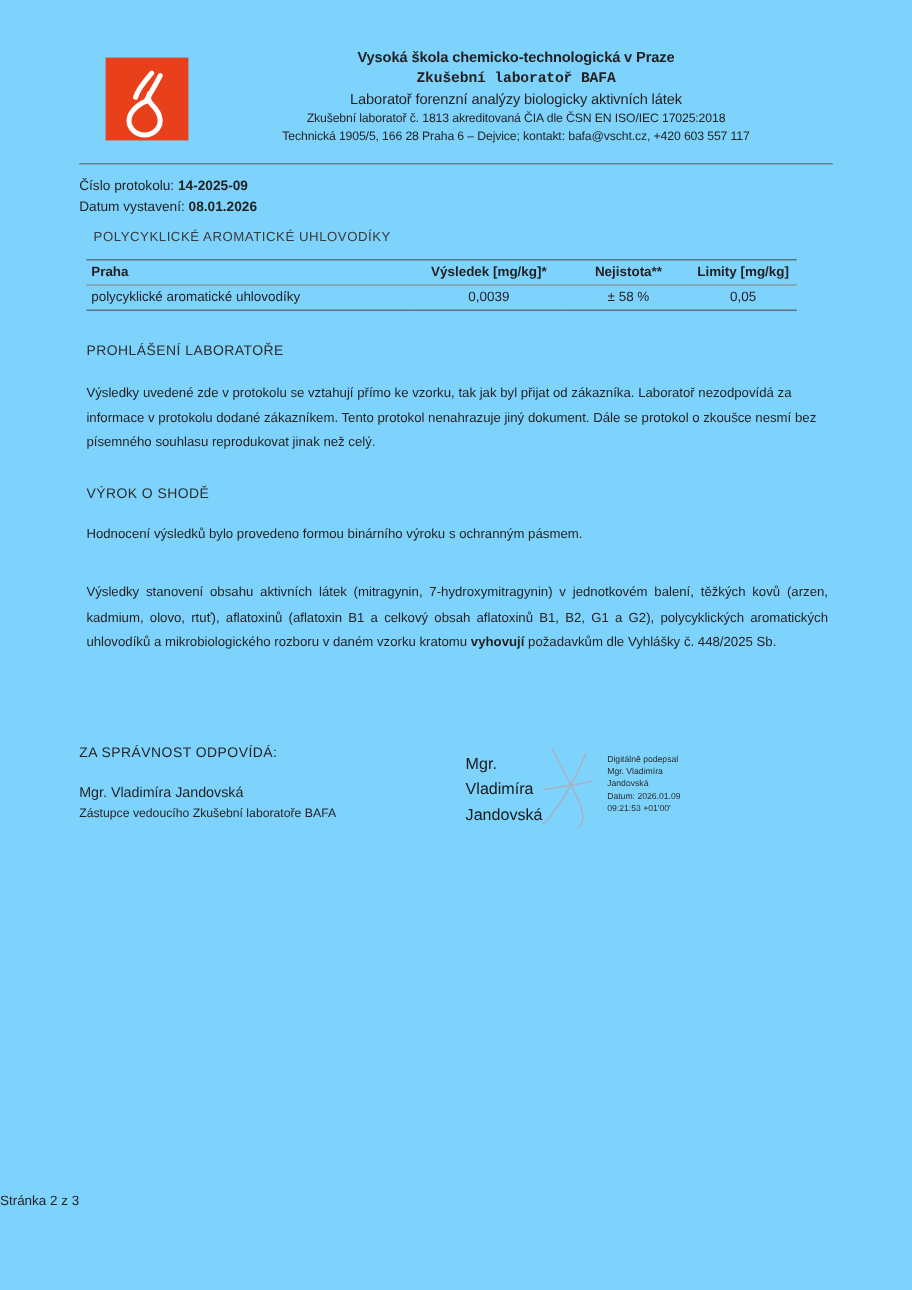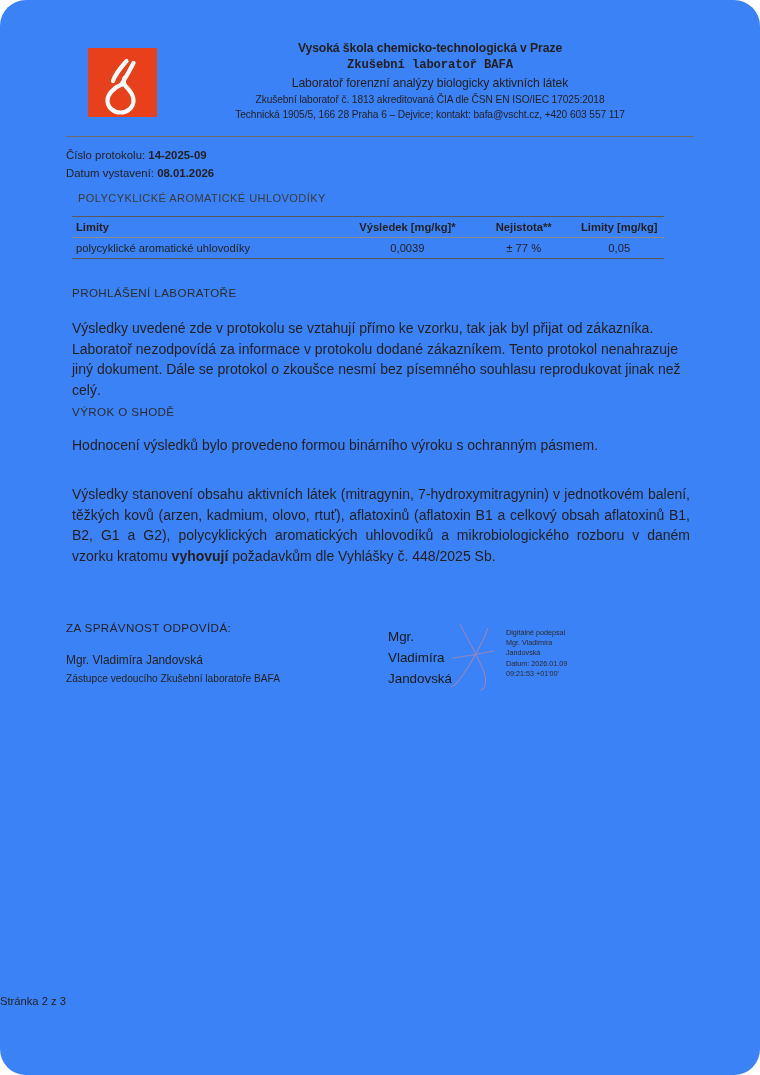--- a/index.html
+++ b/index.html
@@ -12,22 +12,21 @@
     height: 1075px;
     position: relative;
     font-family: "Liberation Sans", sans-serif;
     color: #231f20;
     -webkit-font-smoothing: antialiased;
   }
 
   .page {
     position: absolute;
     inset: 0;
-    background: #3b82f6;
-    border-radius: 26px;
+    background: #7dd3fc;
   }
 
   
   .header {
     position: absolute;
     left: 66px;
     top: 40px;
     width: 628px;
     height: 82px;
   }
@@ -143,21 +142,21 @@
 
   
   .blk-head {
     position: absolute;
     font-size: 11.6px;
     letter-spacing: 0.4px;
     color: #2c2c2c;
   }
   .para {
     position: absolute;
-    font-size: 14px;
+    font-size: 11px;
     line-height: 20.5px;
     color: #231f20;
     text-align: justify;
   }
   .para b { font-weight: bold; }
 
   #prohlaseni-head { left: 72px; top: 286px; }
   #prohlaseni-text { left: 72px; top: 318px; width: 618px; text-align: left; }
 
   #vyrok-head  { left: 72px; top: 405px; }
@@ -268,31 +267,31 @@
       <span>Datum vystavení:</span>
       <b>08.01.2026</b>
     </div>
   </div>
 
   <div class="section-label">POLYCYKLICKÉ AROMATICKÉ UHLOVODÍKY</div>
 
   <table class="tbl">
     <thead>
       <tr>
-        <th class="c-analyt">Limity</th>
+        <th class="c-analyt">Praha</th>
         <th class="c-vysl">Výsledek [mg/kg]*</th>
         <th class="c-nejist">Nejistota**</th>
         <th class="c-limit">Limity [mg/kg]</th>
       </tr>
     </thead>
     <tbody>
       <tr>
         <td class="c-analyt">polycyklické aromatické uhlovodíky</td>
         <td class="c-vysl">0,0039</td>
-        <td class="c-nejist">± 77 %</td>
+        <td class="c-nejist">± 58 %</td>
         <td class="c-limit">0,05</td>
       </tr>
     </tbody>
   </table>
 
   <div class="blk-head" id="prohlaseni-head">PROHLÁŠENÍ LABORATOŘE</div>
   <div class="para" id="prohlaseni-text">Výsledky uvedené zde v protokolu se vztahují přímo ke vzorku, tak jak byl přijat od zákazníka. Laboratoř nezodpovídá za informace v protokolu dodané zákazníkem. Tento protokol nenahrazuje jiný dokument. Dále se protokol o zkoušce nesmí bez písemného souhlasu reprodukovat jinak než celý.</div>
 
   <div class="blk-head" id="vyrok-head">VÝROK O SHODĚ</div>
   <div class="para" id="vyrok-text1">Hodnocení výsledků bylo provedeno formou binárního výroku s ochranným pásmem.</div>

